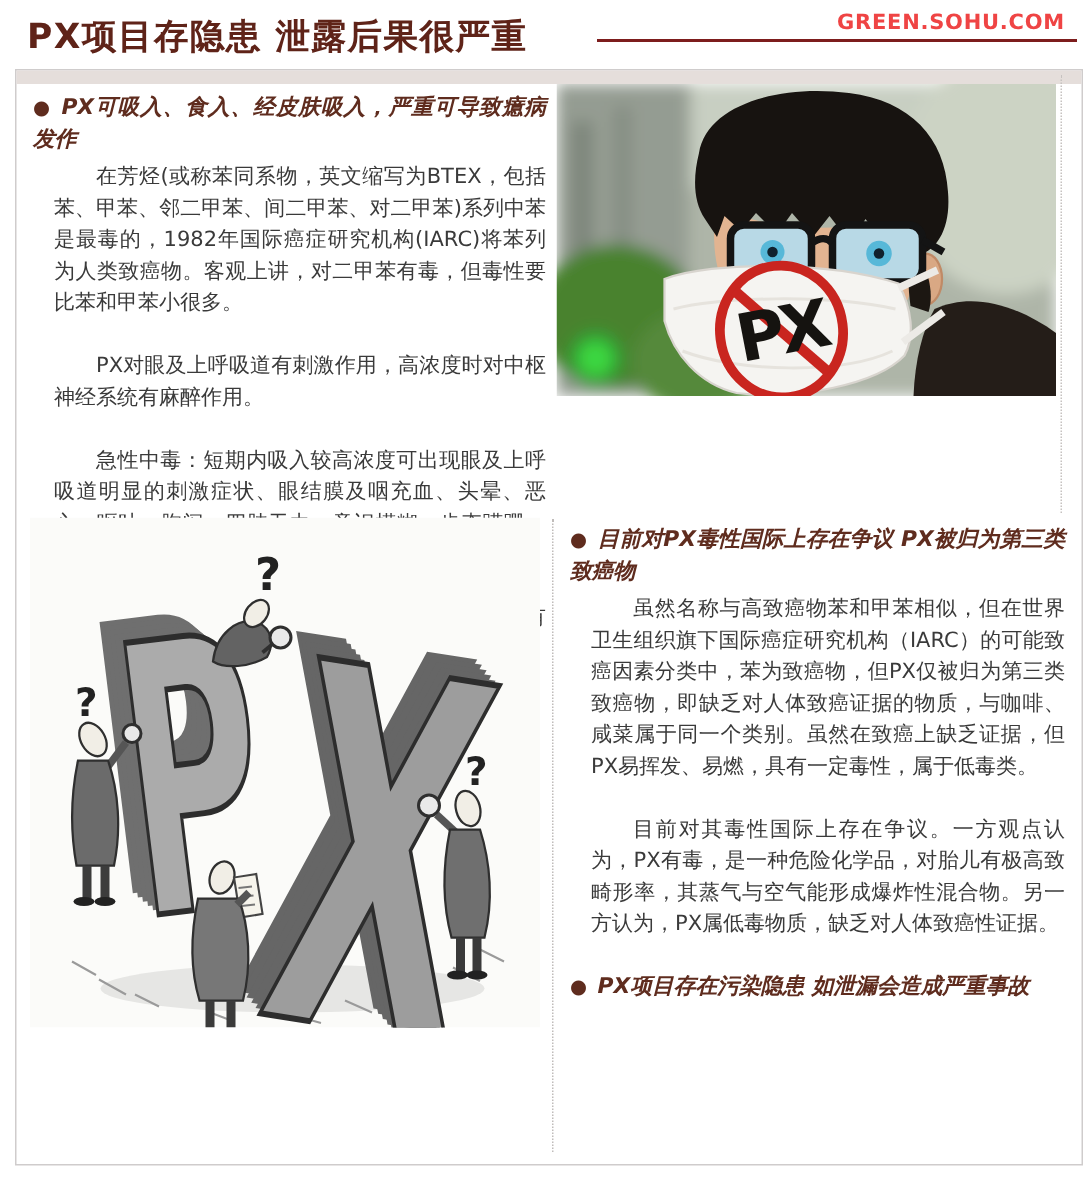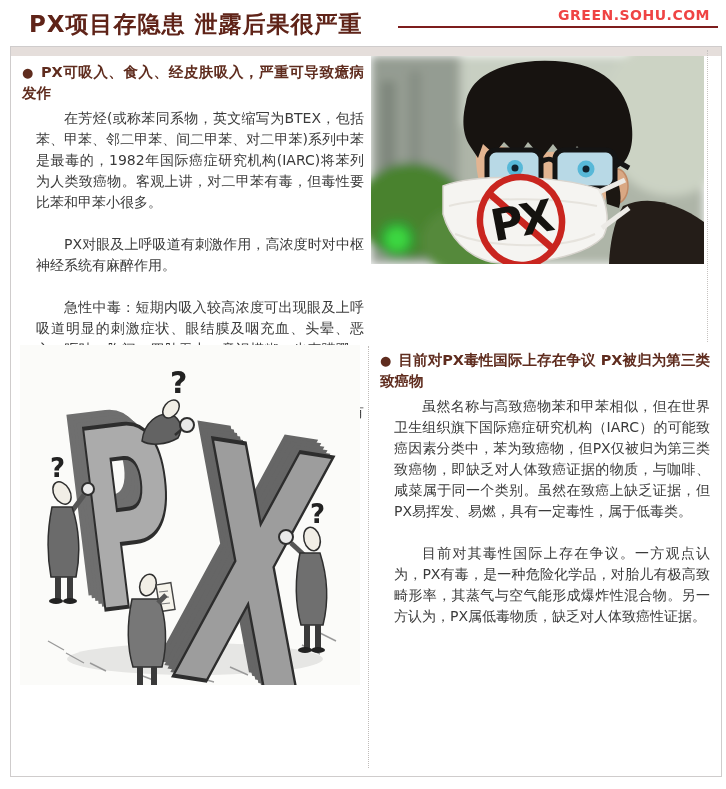--- a/index.html
+++ b/index.html
@@ -4,41 +4,41 @@
 <style>
   html,body{margin:0;padding:0;background:#ffffff;}
   body{
     width:726px;height:789px;position:relative;overflow:hidden;
     font-family:"DejaVu Sans","Liberation Sans",sans-serif;
     -webkit-font-smoothing:antialiased;
   }
   
   .page-title{
     position:absolute;left:18px;top:9px;
-    font-size:23px;font-weight:bold;color:#5f2318;letter-spacing:1px;margin-left:11px;
+    font-size:23px;font-weight:bold;color:#5f2318;letter-spacing:1px;
   }
   .site-name{
     position:absolute;right:16px;top:7px;
     font-size:14px;font-weight:bold;color:#ef4444;letter-spacing:.5px;
   }
   .site-rule{
     position:absolute;left:398px;right:8px;top:26px;height:2px;background:#7d1d1d;
   }
   
   .content-box{
     position:absolute;left:10px;top:46px;width:710px;height:729px;
     border:1px solid #cfcccc;background:#ffffff;
   }
   .content-box .top-band{
     position:absolute;left:0;top:0;right:0;height:9px;background:#e5dedb;
   }
   
   .col{position:absolute;font-size:14px;line-height:21px;color:#3a3a3a;text-align:justify;}
   .col p{margin:0 0 21px 14px;text-indent:2em;}
-  .sec-heading{font-weight:bold;color:#5f2c1e;margin:0 0 4px 0;text-indent:0;font-size:14.5px;}
+  .sec-heading{font-weight:bold;color:#5f2c1e;margin:0 0 4px 0;text-indent:0;font-size:14.5px;font-style:italic;}
   .sec-heading .bullet{color:#5f2c1e;font-size:13px;margin-right:7px;}
   .left-col{left:22px;top:62px;width:342px;}
   .right-col{left:380px;top:350px;width:330px;}
   
   .vdot-right{position:absolute;left:707px;top:50px;height:292px;width:0;border-left:1px dotted #c6c2c0;}
   .vdot-mid{position:absolute;left:368px;top:346px;height:422px;width:0;border-left:1px dotted #c0bcba;}
   
   .photo-wrap{position:absolute;left:371px;top:56px;width:333px;height:208px;overflow:hidden;}
   .cartoon-wrap{position:absolute;left:20px;top:345px;width:340px;height:340px;}
   svg{display:block;}
@@ -206,14 +206,17 @@
   </svg>
 </div>
 
 <div class="col right-col">
   <div class="sec-heading">
     <span class="bullet">●</span><span>目前对PX毒性国际上存在争议  PX被归为第三类致癌物</span>
   </div>
   <p>虽然名称与高致癌物苯和甲苯相似，但在世界卫生组织旗下国际癌症研究机构（IARC）的可能致癌因素分类中，苯为致癌物，但PX仅被归为第三类致癌物，即缺乏对人体致癌证据的物质，与咖啡、咸菜属于同一个类别。虽然在致癌上缺乏证据，但PX易挥发、易燃，具有一定毒性，属于低毒类。</p>
   <p>目前对其毒性国际上存在争议。一方观点认为，PX有毒，是一种危险化学品，对胎儿有极高致畸形率，其蒸气与空气能形成爆炸性混合物。另一方认为，PX属低毒物质，缺乏对人体致癌性证据。</p>
 
+  <div class="sec-heading">
+    <span class="bullet">●</span><span>PX项目存在污染隐患  如泄漏会造成严重事故</span>
+  </div>
 
 </div>
 
 </body></html>

